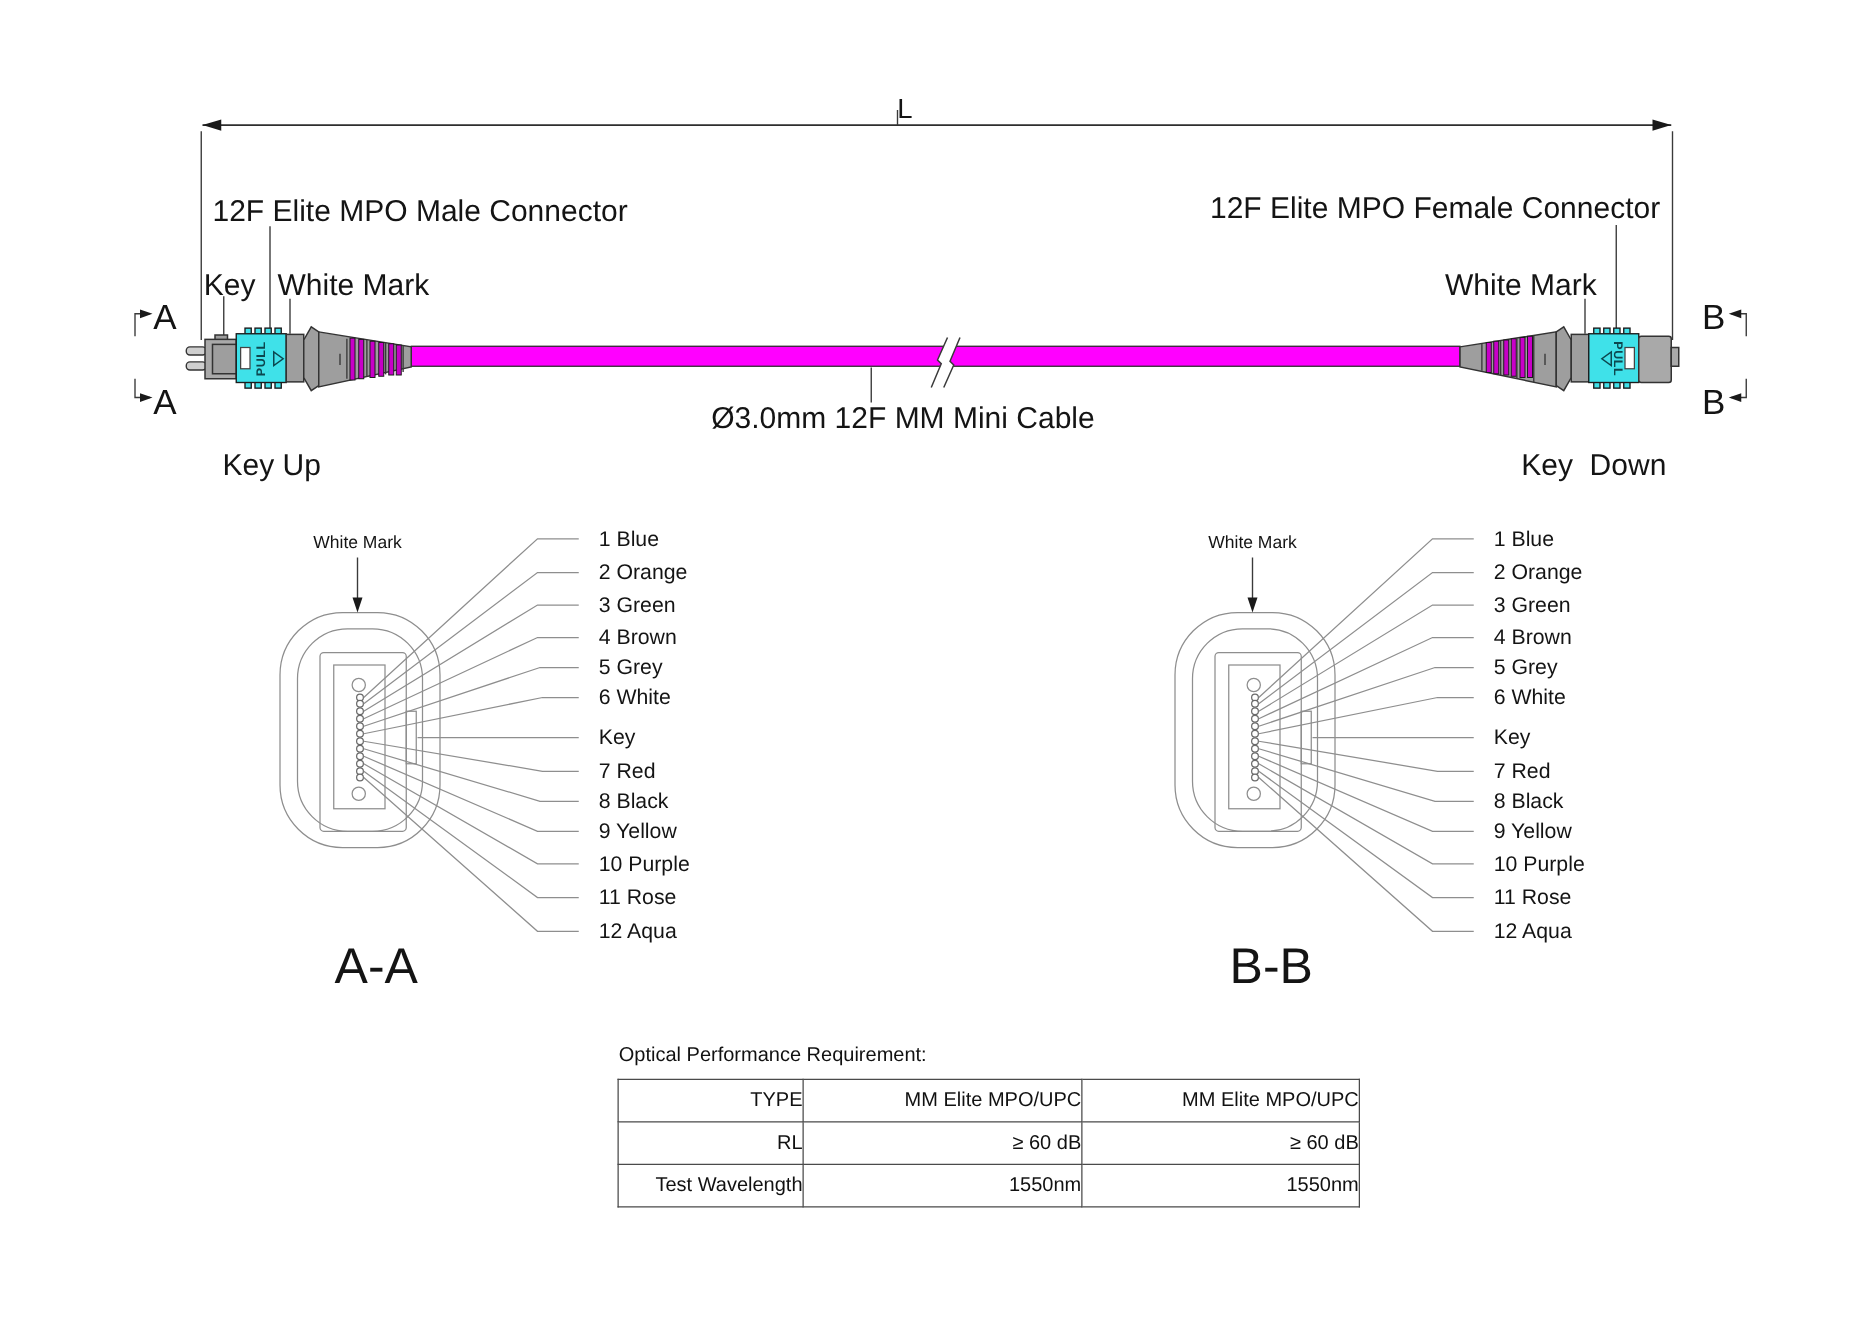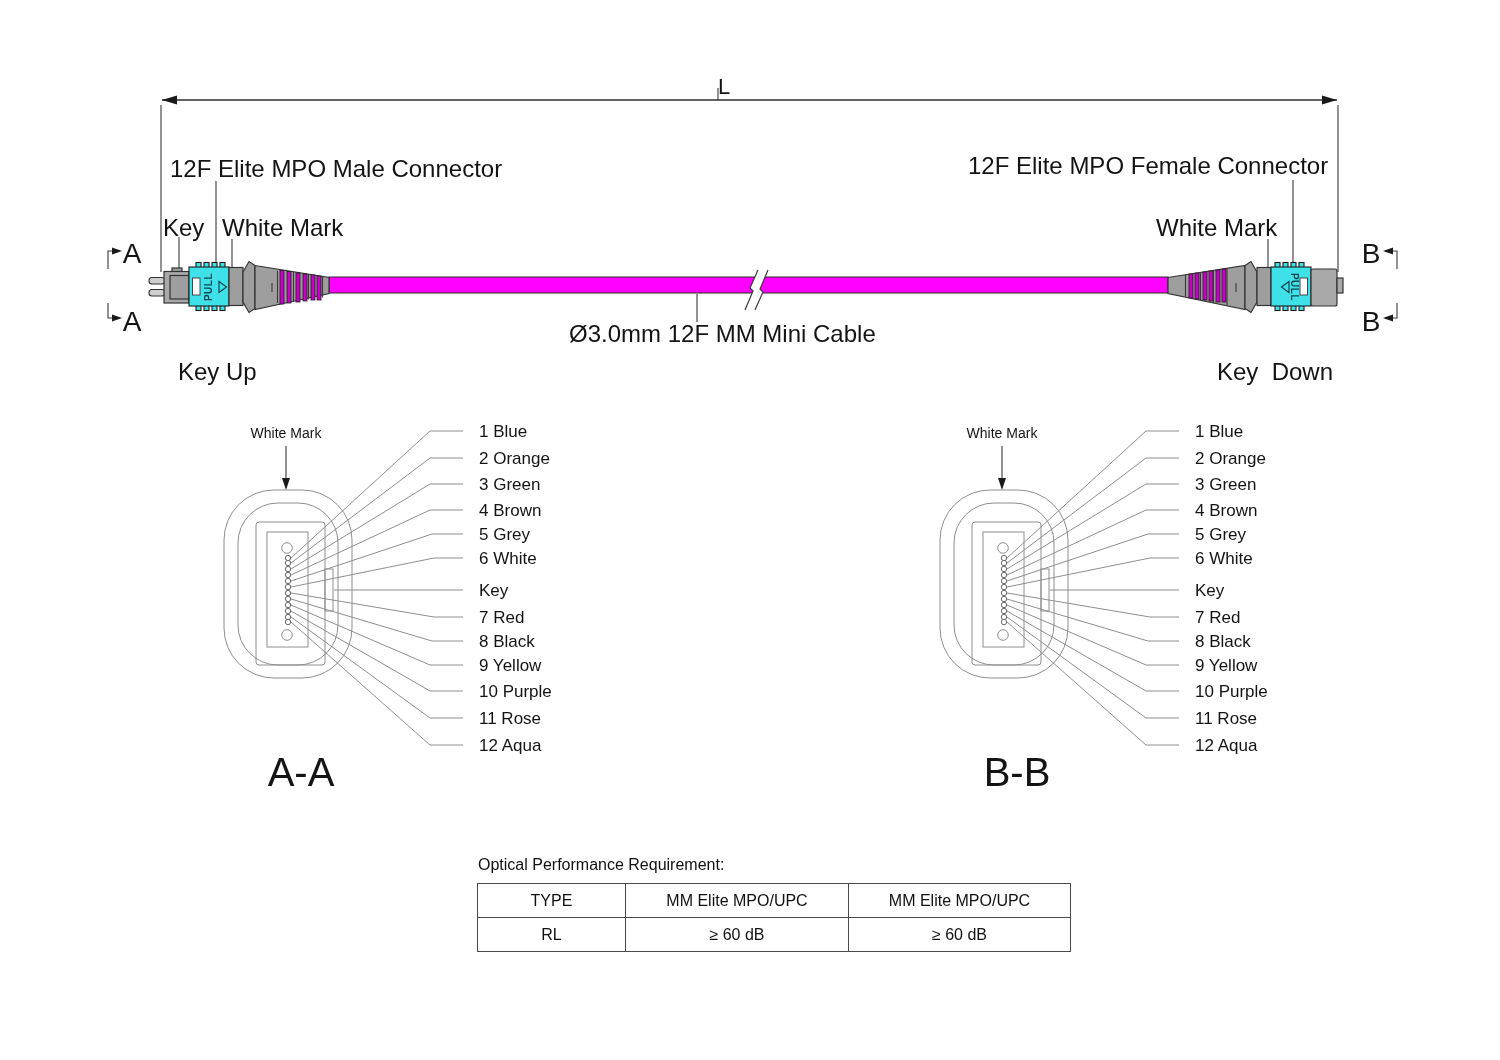--- a/index.html
+++ b/index.html
@@ -20,24 +20,24 @@
   .faceln{stroke:#8e8e8e;stroke-width:1;fill:none;}
   .dot{fill:#ffffff;stroke:#6a6a6a;stroke-width:1;}
   .gray{fill:#9e9e9e;stroke:#333;stroke-width:1.2;}
   .lgray{fill:#a9a9a9;stroke:#333;stroke-width:1.2;}
   .pin{fill:#cfcfcf;stroke:#333;stroke-width:1.1;}
   .cyan{fill:#3fe1e9;stroke:#1c1c1c;stroke-width:1.1;}
   .stripe{fill:#c800c8;stroke:#1c1c1c;stroke-width:0.8;}
   .wmark{fill:#ffffff;stroke:#444;stroke-width:1;}
   .cable{stroke:#2a2a2a;stroke-width:1;}
   .brk{stroke:#3a3a3a;stroke-width:1.2;fill:none;}
-  .perf{position:absolute;left:477px;top:836px;width:596px;margin-top:20px;}
+  .perf{position:absolute;left:494px;top:836px;width:596px;}
   .perf-title{font-size:16px;color:#111;margin:0 0 9px 1px;}
   .perf table{border-collapse:collapse;width:594px;table-layout:fixed;}
-  .perf td{border:1px solid #4a4a4a;height:33px;text-align:center;
+  .perf td{border:1px solid #4a4a4a;height:33px;text-align:right;
            font-size:16px;color:#111;padding:0;}
 </style>
 </head>
 <body>
 
 <div id="stage">
 <svg width="1500" height="1060" viewBox="0 0 1500 1060">
 
   <defs>
 
@@ -261,16 +261,21 @@
       <tr>
         <td>TYPE</td>
         <td>MM Elite MPO/UPC</td>
         <td>MM Elite MPO/UPC</td>
       </tr>
       <tr>
         <td>RL</td>
         <td>≥ 60 dB</td>
         <td>≥ 60 dB</td>
       </tr>
+      <tr>
+        <td>Test Wavelength</td>
+        <td>1550nm</td>
+        <td>1550nm</td>
+      </tr>
     </tbody>
   </table>
 </div>
 </div>
 
 </body></html>

